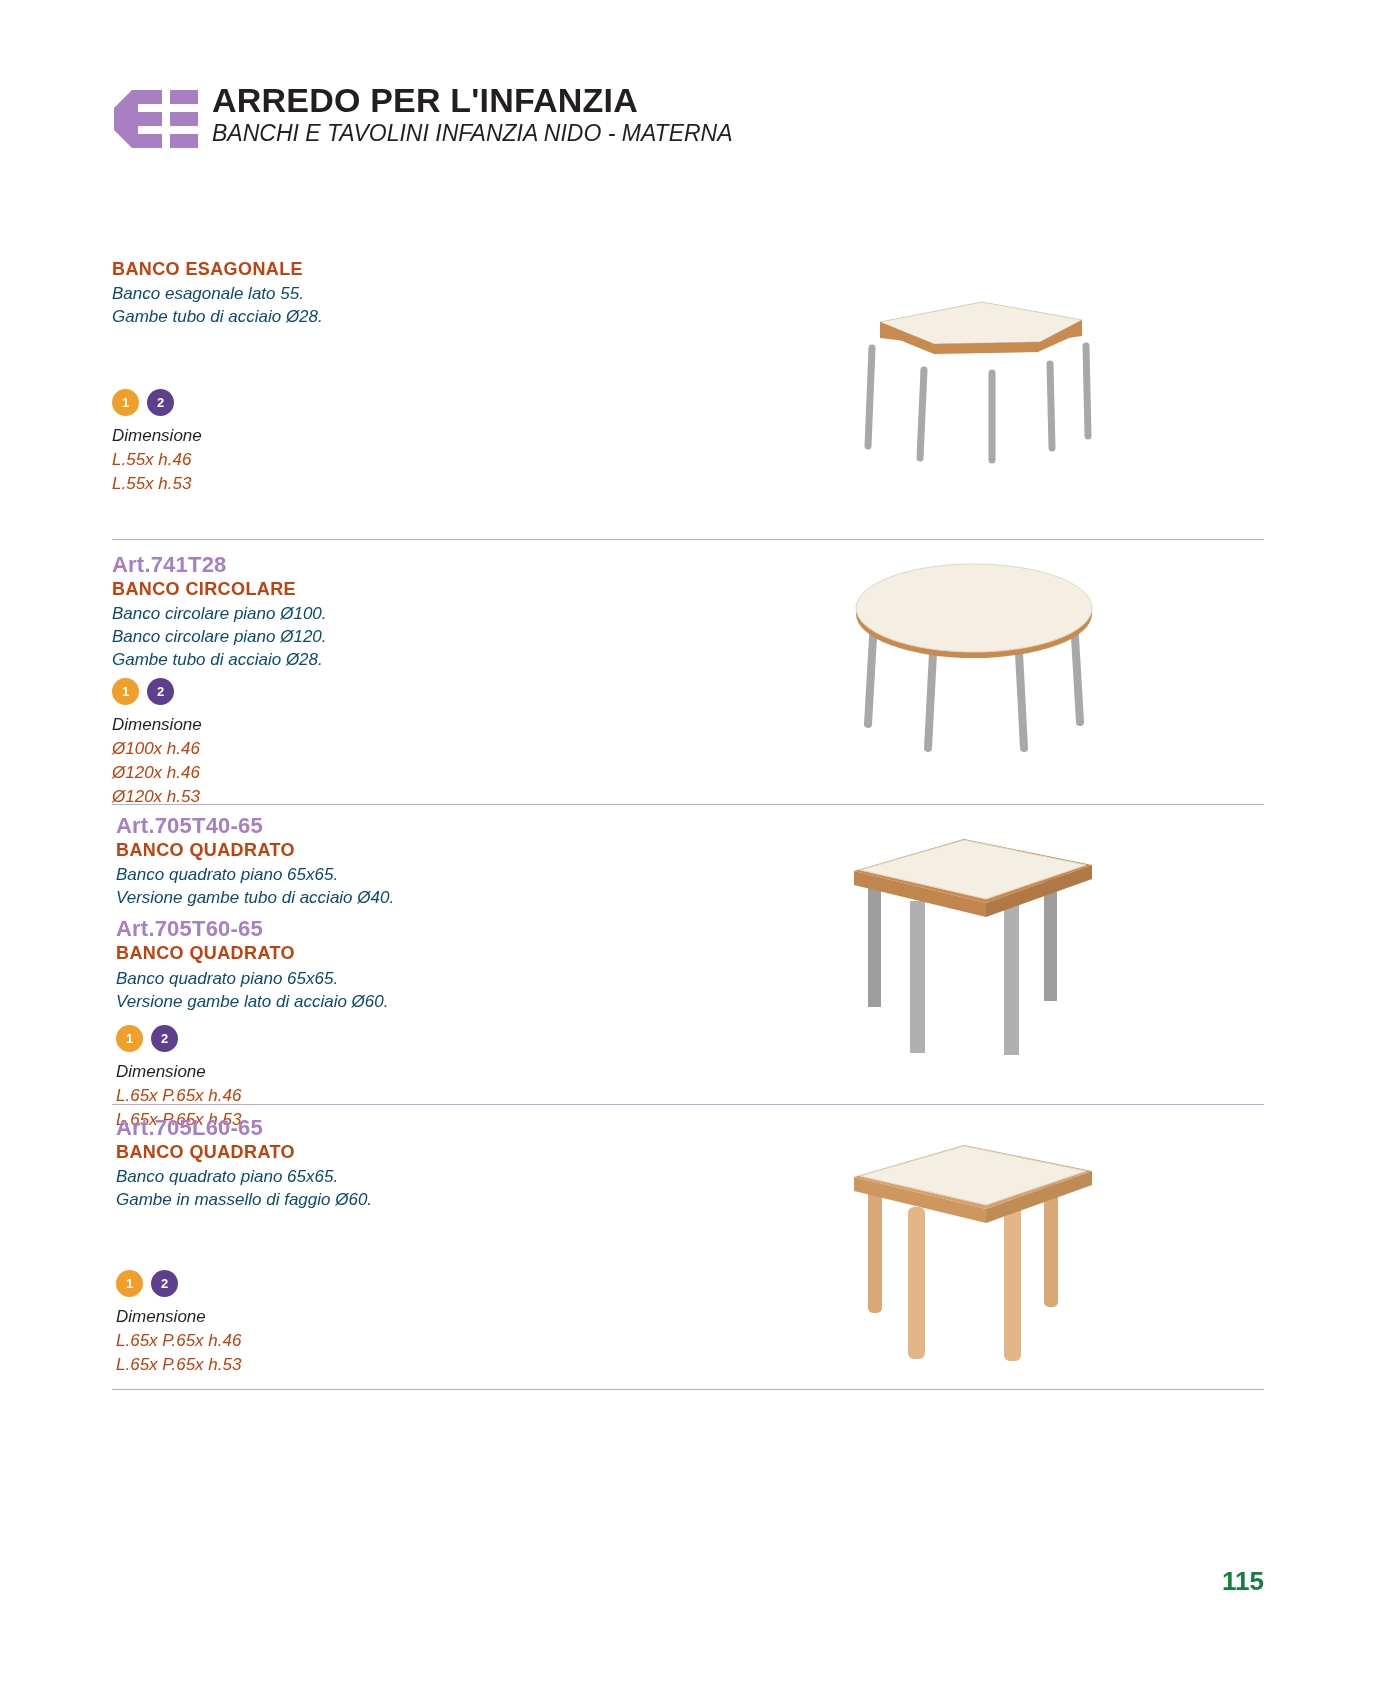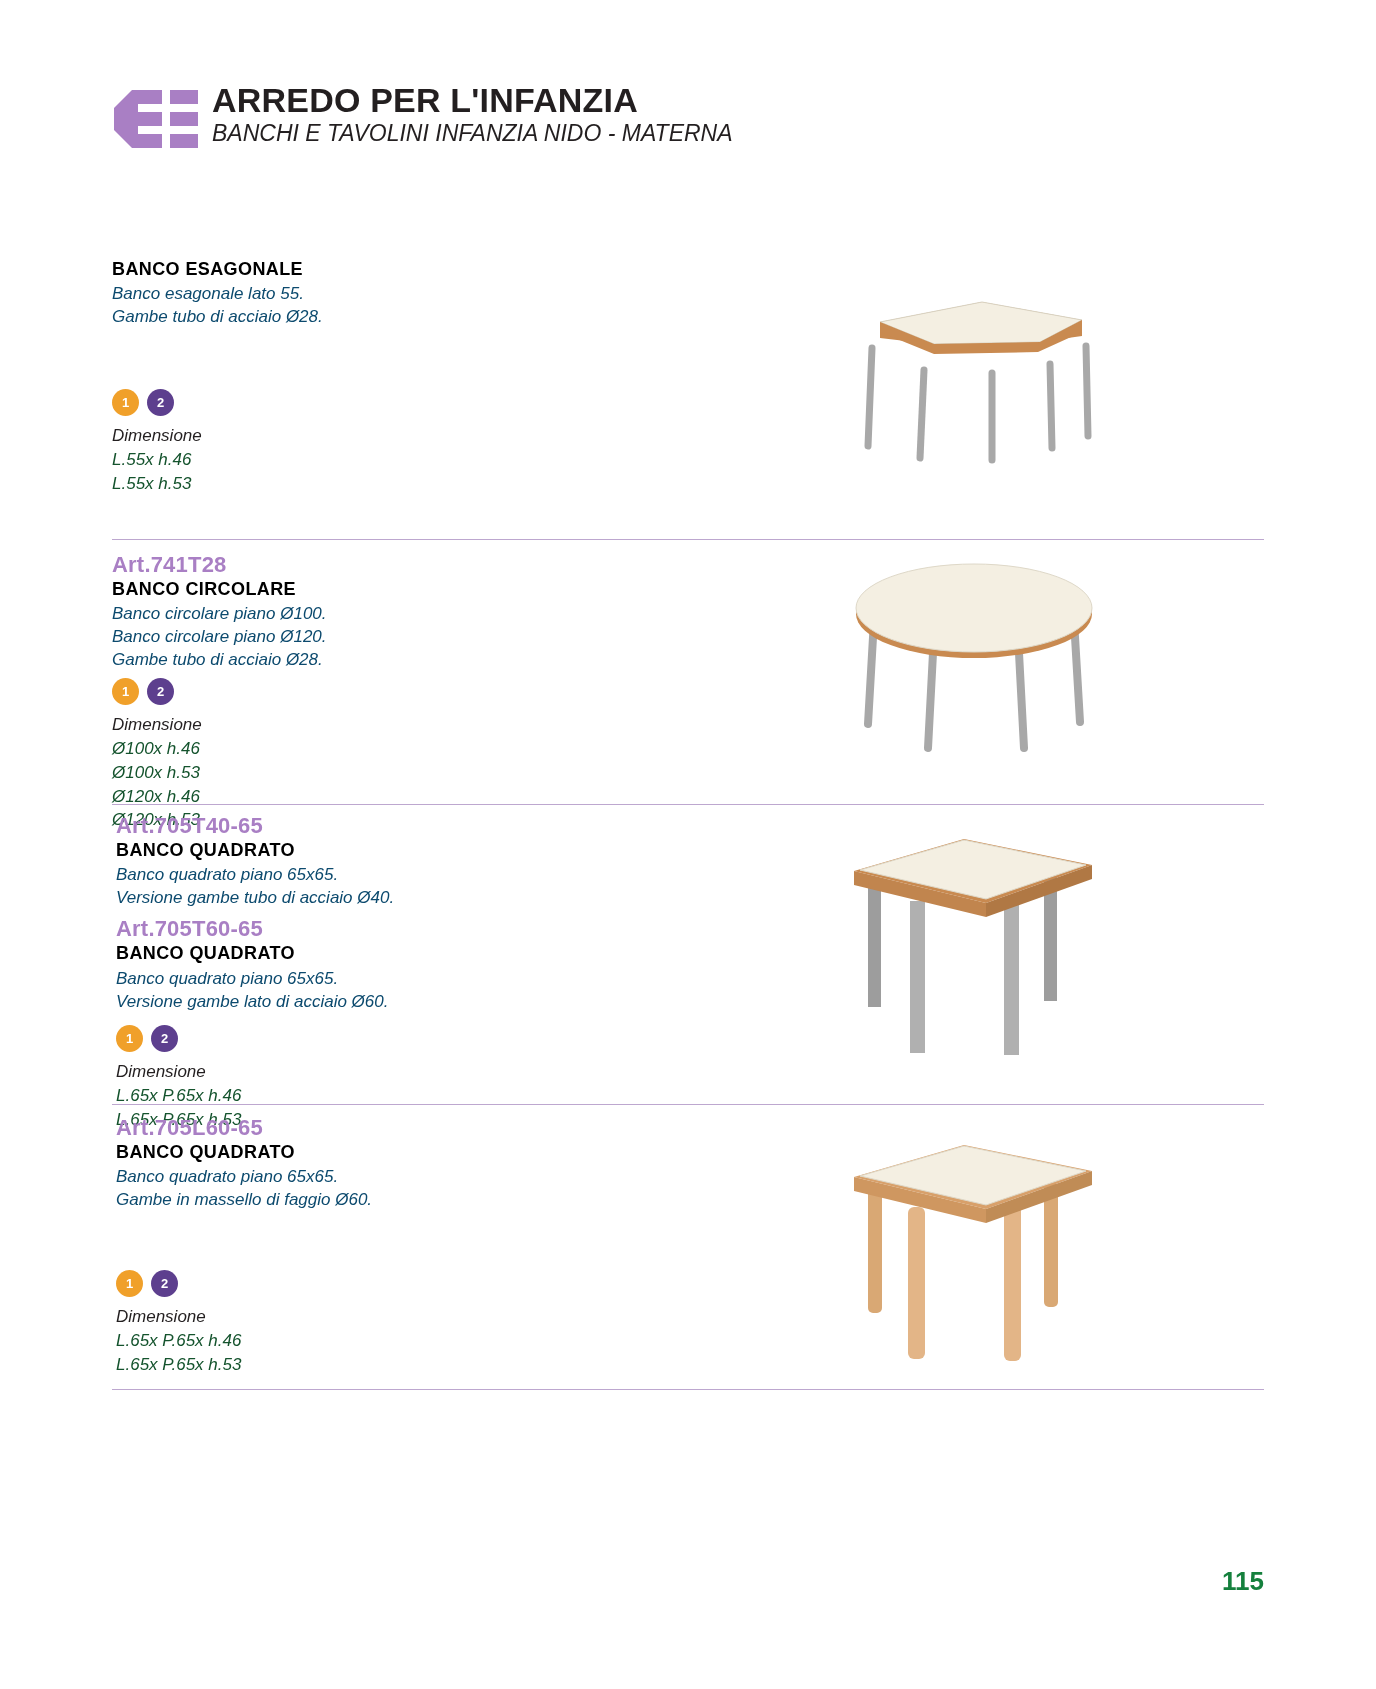--- a/index.html
+++ b/index.html
@@ -92,21 +92,21 @@
   .art-code {
     font-size: 22px;
     font-weight: bold;
     color: #a97fc4;
     line-height: 1.18;
     letter-spacing: 0.2px;
   }
   .art-name {
     font-size: 18px;
     font-weight: bold;
-    color: #000000;
+    color: #c2410c;
     letter-spacing: 0.4px;
     line-height: 1.3;
     margin-bottom: 2px;
   }
   .desc-line {
     font-size: 17px;
     font-style: italic;
     color: #0c4a6e;
     line-height: 1.35;
   }
@@ -134,21 +134,21 @@
 
   .dim-label {
     font-size: 17px;
     font-style: italic;
     color: #231f20;
     line-height: 1.4;
   }
   .dim-item {
     font-size: 17px;
     font-style: italic;
-    color: #14532d;
+    color: #c2410c;
     line-height: 1.4;
   }
 
   .page-number {
     position: absolute;
     right: 112px;
     bottom: 92px;
     font-size: 26px;
     font-weight: bold;
     color: #15803d;
@@ -224,21 +224,20 @@
           <div class="art-name">BANCO CIRCOLARE</div>
           <div class="desc-line">Banco circolare piano Ø100.</div>
           <div class="desc-line">Banco circolare piano Ø120.</div>
           <div class="desc-line">Gambe tubo di acciaio Ø28.</div>
           <div class="badges" style="margin-top:6px;">
             <div class="badge badge-1">1</div>
             <div class="badge badge-2">2</div>
           </div>
           <div class="dim-label">Dimensione</div>
           <div class="dim-item">Ø100x h.46</div>
-          <div class="dim-item">Ø100x h.53</div>
           <div class="dim-item">Ø120x h.46</div>
           <div class="dim-item">Ø120x h.53</div>
         </div>
         <div class="figure">
           <div class="img-wrap" style="left:130px; top:22px;">
             <svg width="300" height="220" viewBox="0 0 300 220" xmlns="http://www.w3.org/2000/svg">
               <g stroke-linecap="round">
                 <line x1="32" y1="58" x2="26" y2="162" stroke="#a8a8a8" stroke-width="8"></line>
                 <line x1="92" y1="72" x2="86" y2="186" stroke="#a8a8a8" stroke-width="8"></line>
                 <line x1="176" y1="72" x2="182" y2="186" stroke="#a8a8a8" stroke-width="8"></line>

